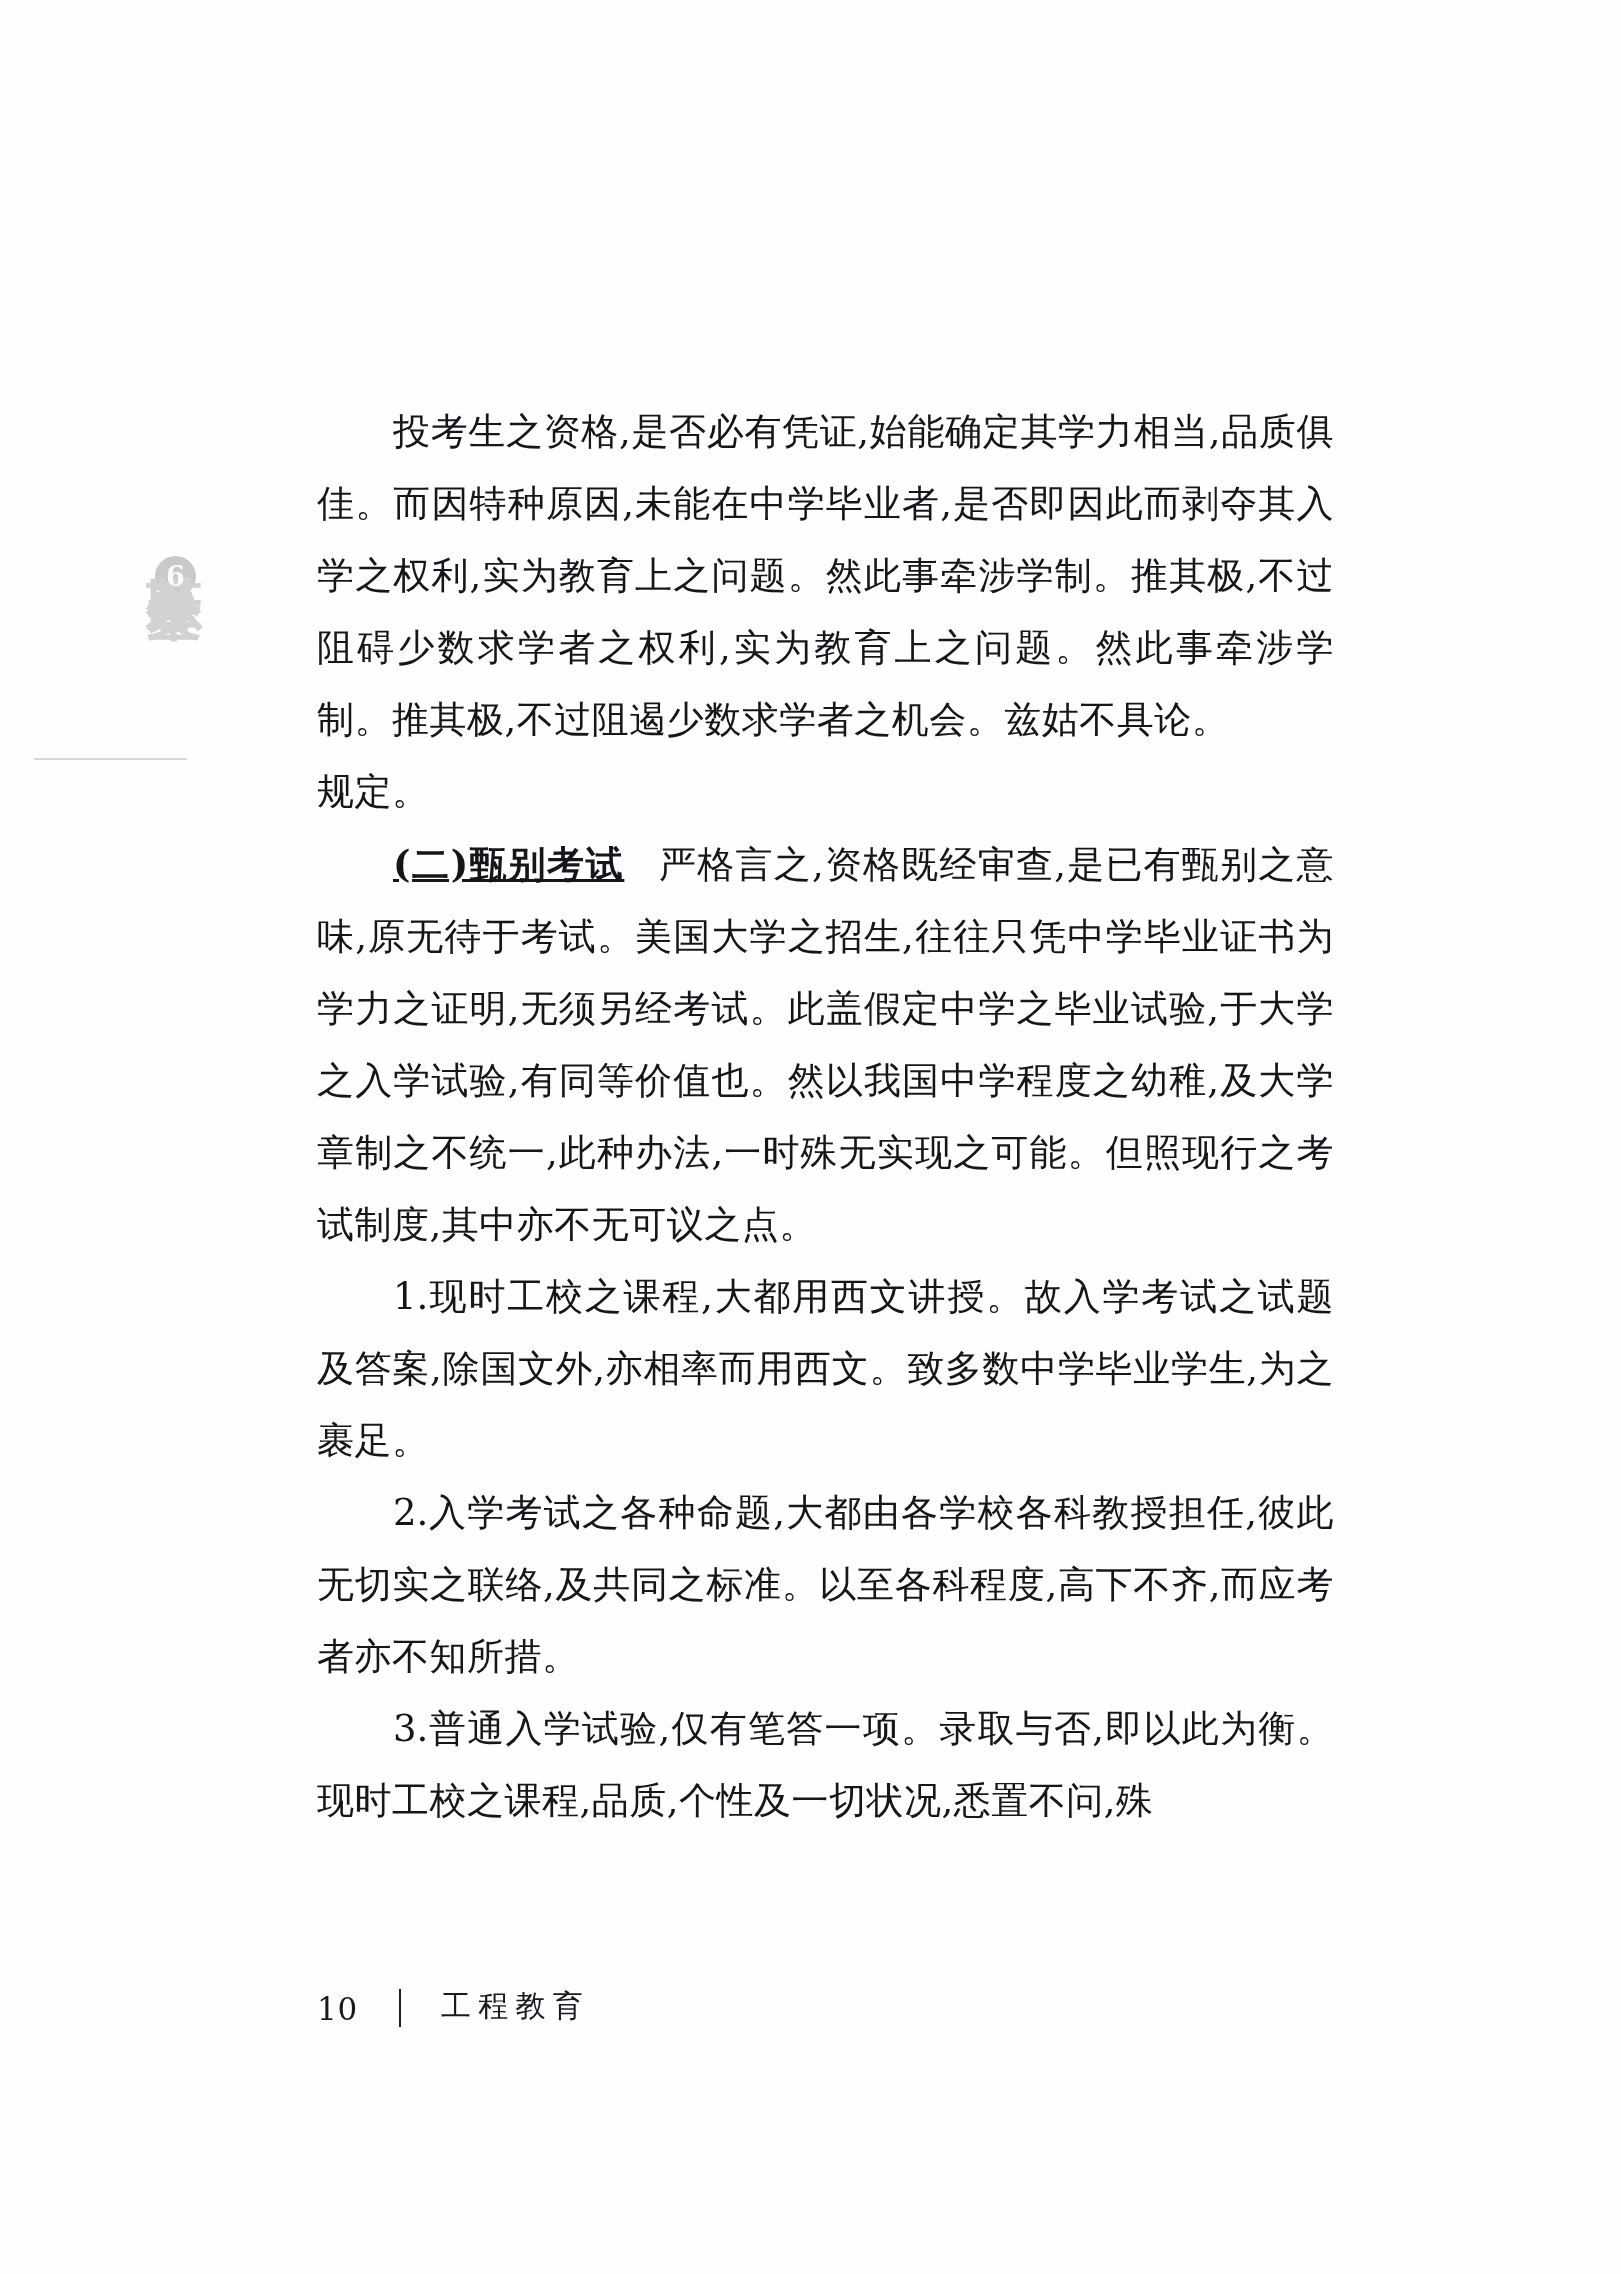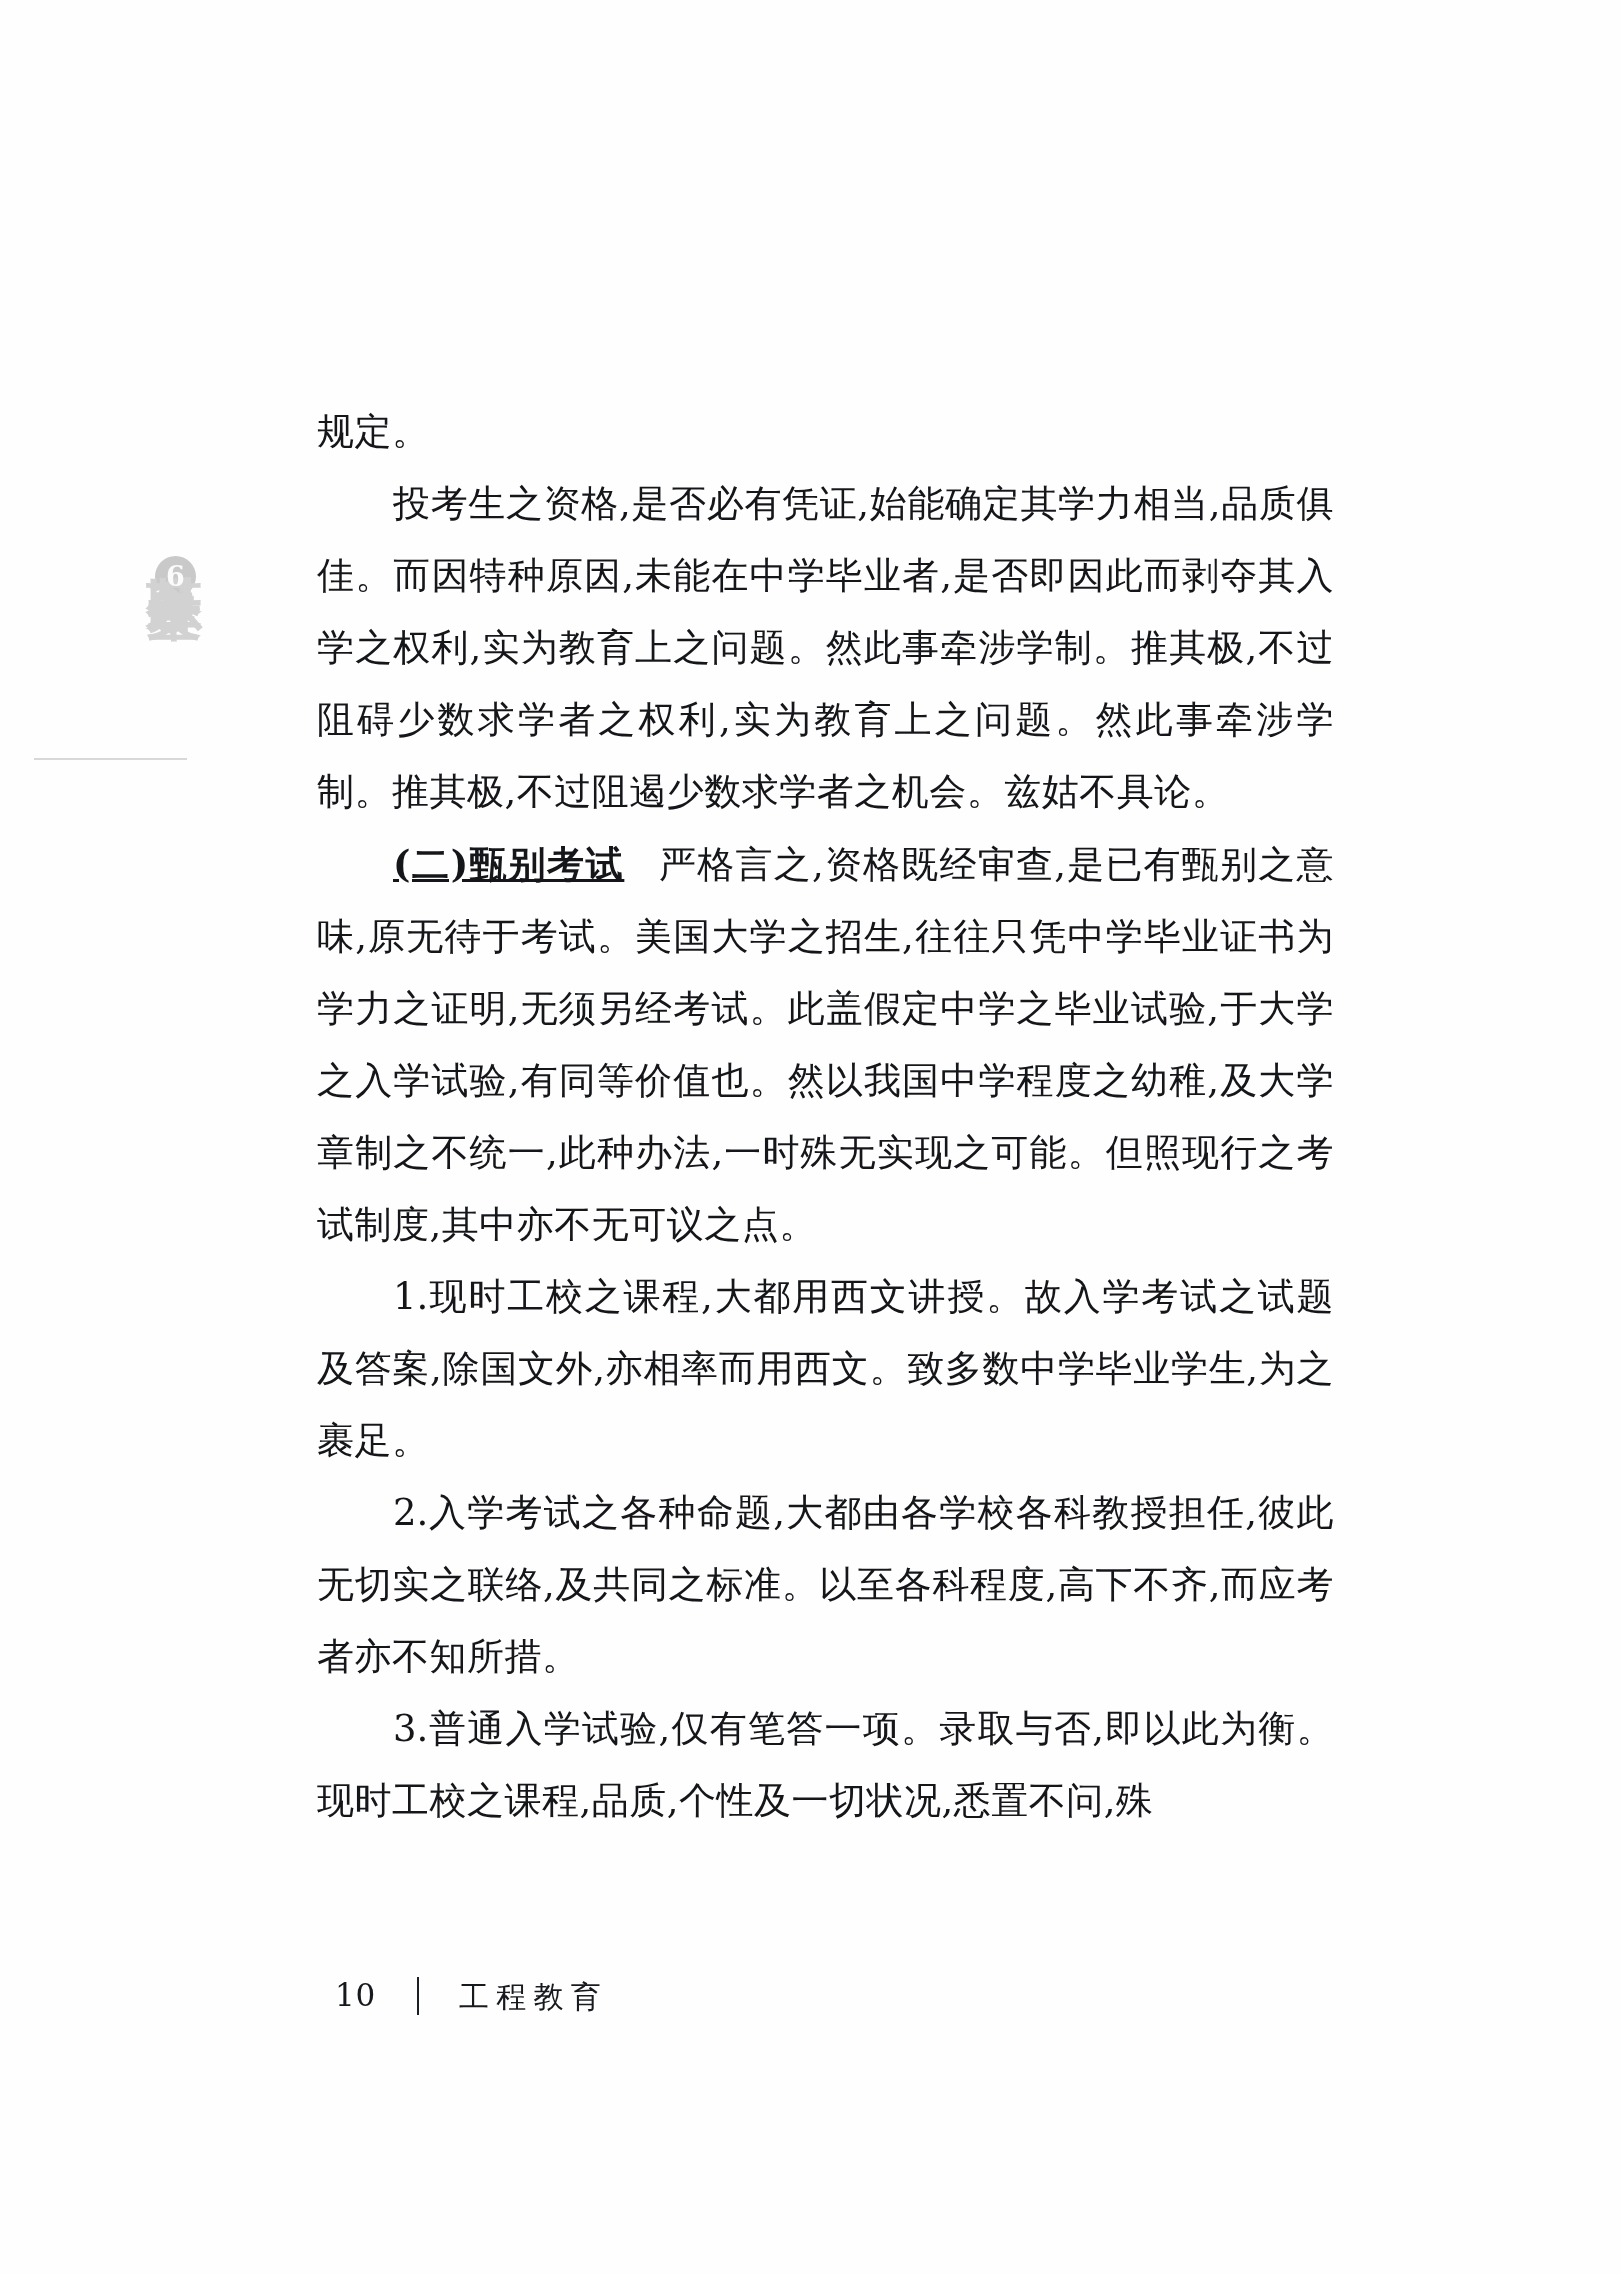--- a/index.html
+++ b/index.html
@@ -94,24 +94,24 @@
   }
   .gap-after-head { display: inline-block; width: 34px; }
   .num {
     font-family: "DejaVu Serif", "Liberation Serif", serif;
     letter-spacing: 0;
   }
 
   
   #footer {
     position: absolute;
-    left: 335px;
+    left: 317px;
     top: 1977px;
     display: flex;
-    align-items: flex-start;
+    align-items: flex-end;
     height: 50px;
   }
   #folio {
     font-size: 31px;
     color: #15181c;
     font-family: "DejaVu Serif", "Liberation Serif", serif;
     letter-spacing: 0.9px;
   }
   #footer-sep {
     width: 1.8px;
@@ -133,26 +133,26 @@
 
   <div id="series-mark">
     <span id="series-top" class="series-line">茅以升</span>
     <div id="series-rule"></div>
     <span id="series-bottom" class="series-line">全集</span>
     <div id="volume-badge">6</div>
   </div>
 
   <div id="text-column">
 
+    <p class="para indent">
+      <span>投考生之资格,是否必有凭证,始能确定其学力相当,品质俱佳。而因特种原因,未能在中学毕业者,是否即因此而剥夺其入学之权利,实为教育上之问题。然此事牵涉学制。推其极,不过阻碍少数求学者之权利,实为教育上之问题。然此事牵涉学制。推其极,不过阻遏少数求学者之机会。兹姑不具论。</span>
+    </p>
+
     <p class="para">
       <span>规定。</span>
-    </p>
-
-    <p class="para indent">
-      <span>投考生之资格,是否必有凭证,始能确定其学力相当,品质俱佳。而因特种原因,未能在中学毕业者,是否即因此而剥夺其入学之权利,实为教育上之问题。然此事牵涉学制。推其极,不过阻碍少数求学者之权利,实为教育上之问题。然此事牵涉学制。推其极,不过阻遏少数求学者之机会。兹姑不具论。</span>
     </p>
 
     <p class="para indent">
       <span class="heading-run">(二)甄别考试</span><span class="gap-after-head"></span><span>严格言之,资格既经审查,是已有甄别之意味,原无待于考试。美国大学之招生,往往只凭中学毕业证书为学力之证明,无须另经考试。此盖假定中学之毕业试验,于大学之入学试验,有同等价值也。然以我国中学程度之幼稚,及大学章制之不统一,此种办法,一时殊无实现之可能。但照现行之考试制度,其中亦不无可议之点。</span>
     </p>
 
     <p class="para indent">
       <span class="num">1.</span><span>现时工校之课程,大都用西文讲授。故入学考试之试题及答案,除国文外,亦相率而用西文。致多数中学毕业学生,为之裹足。</span>
     </p>
 

